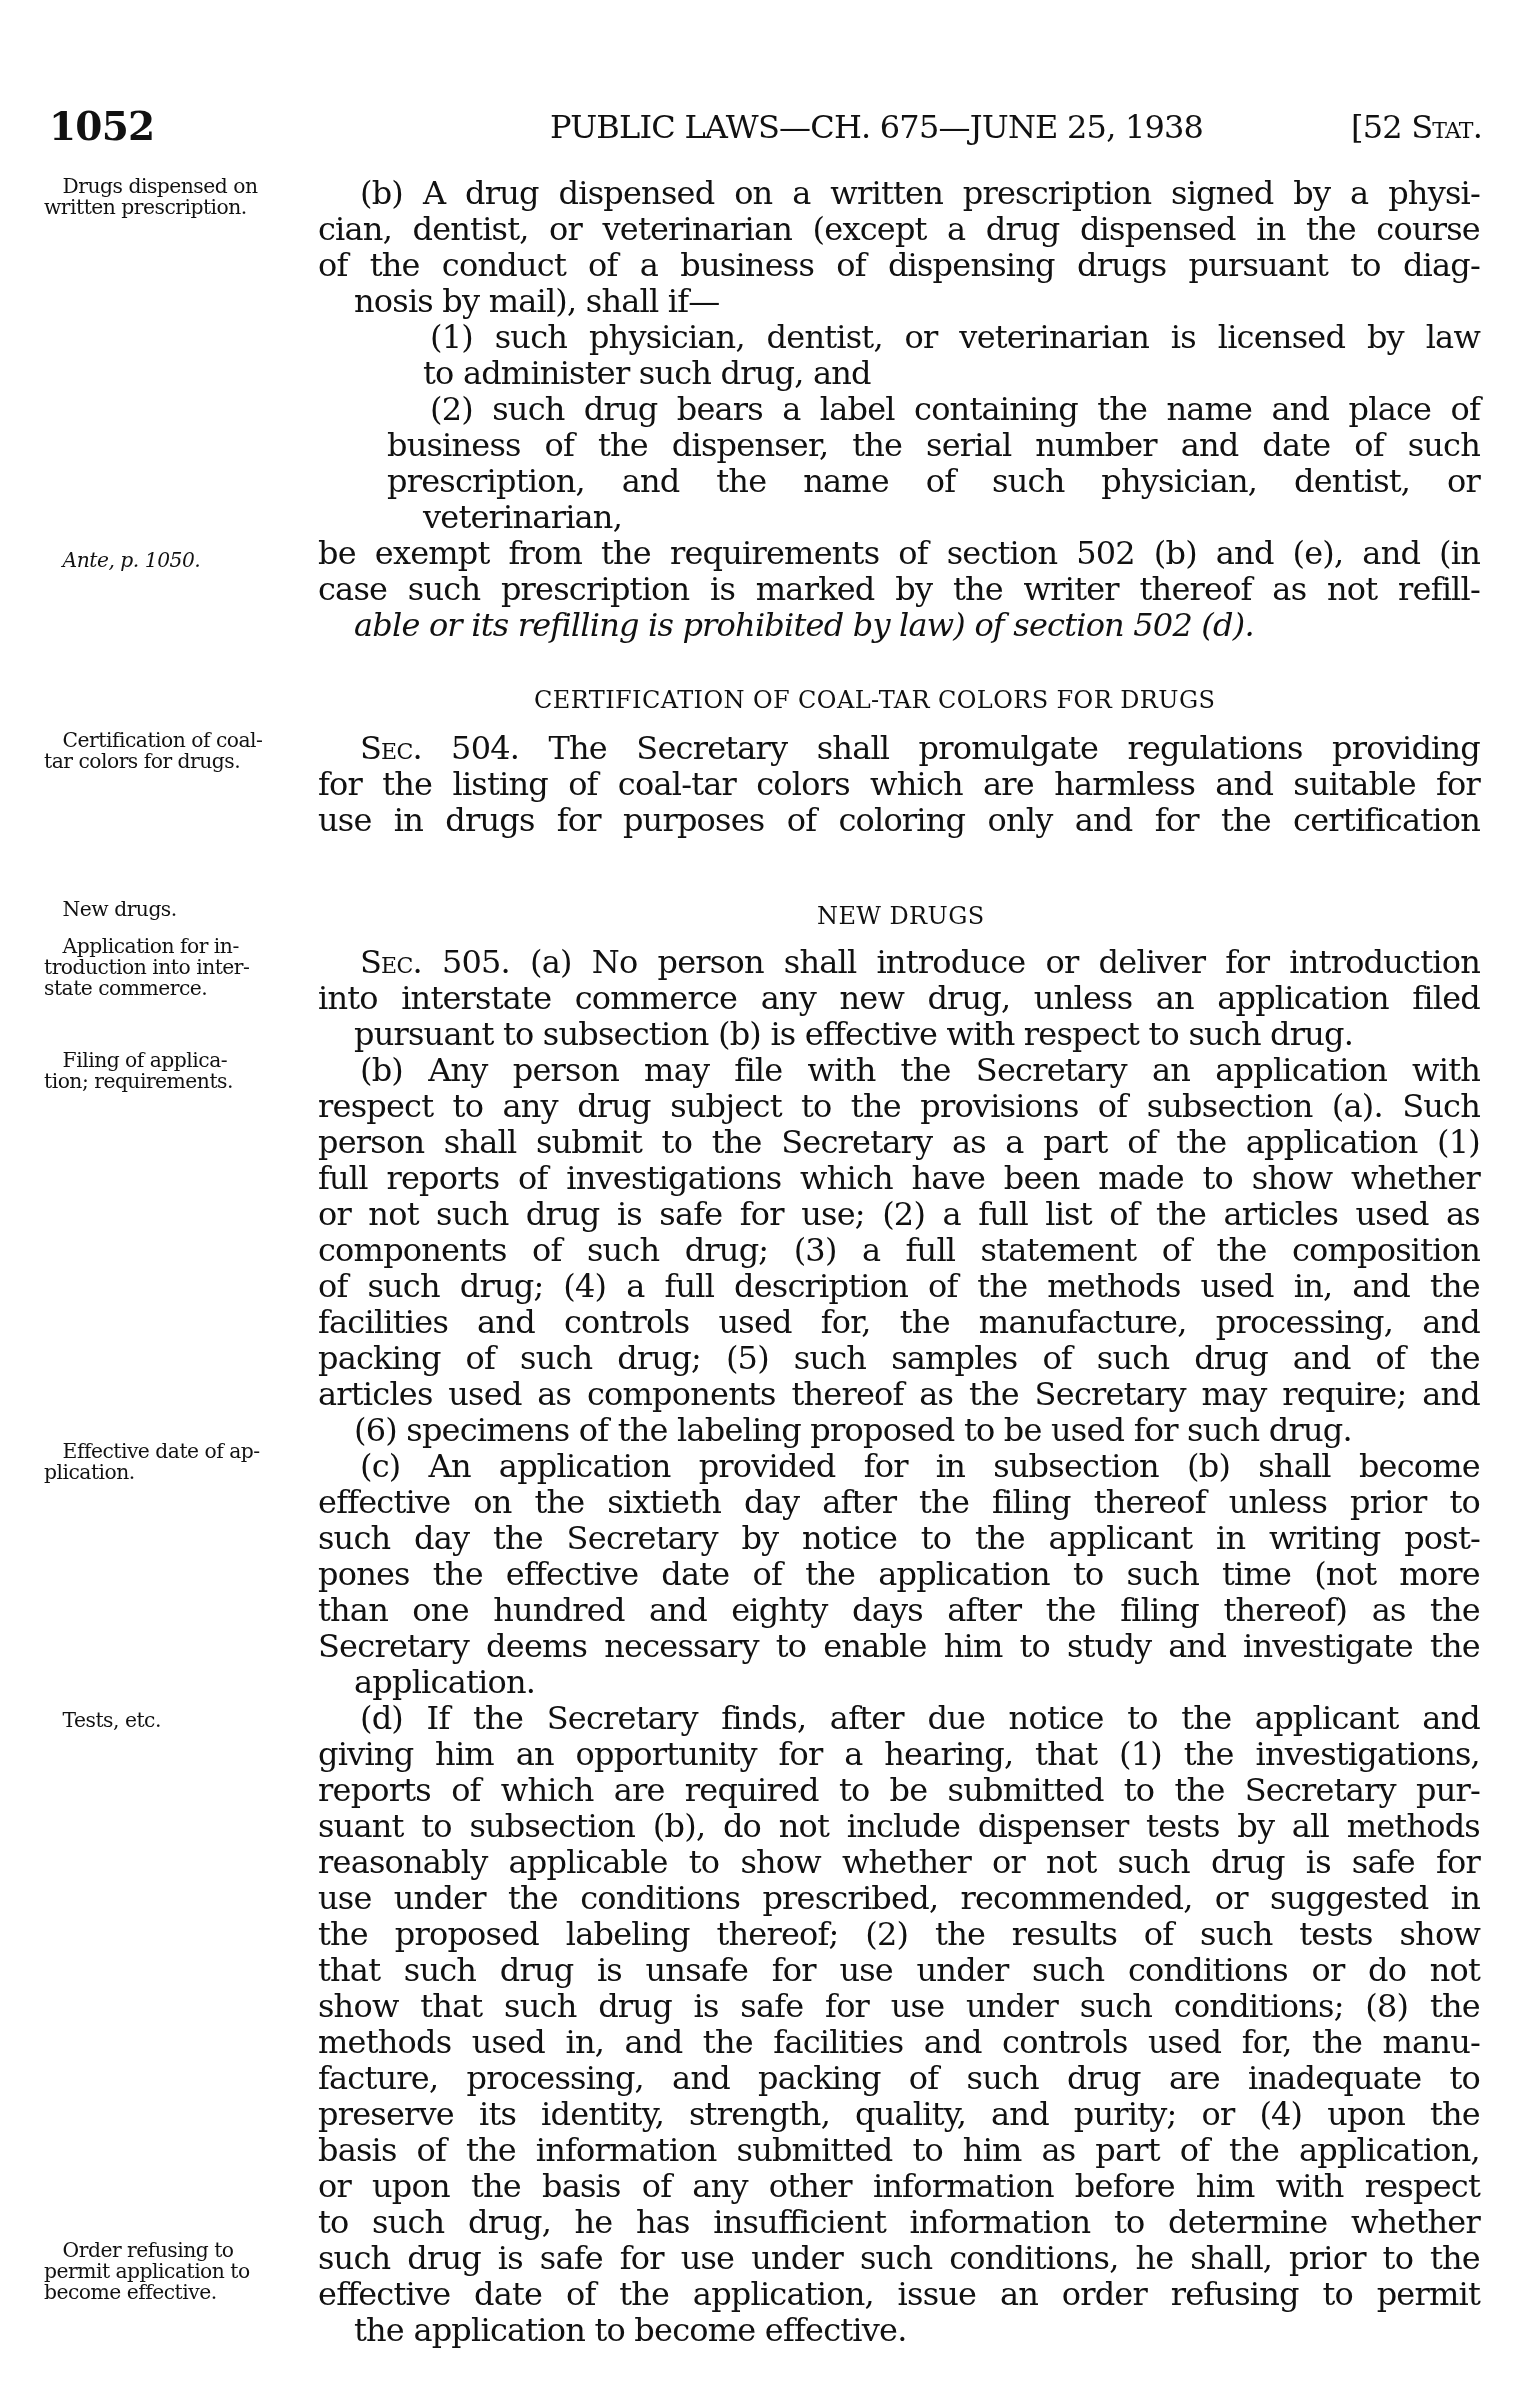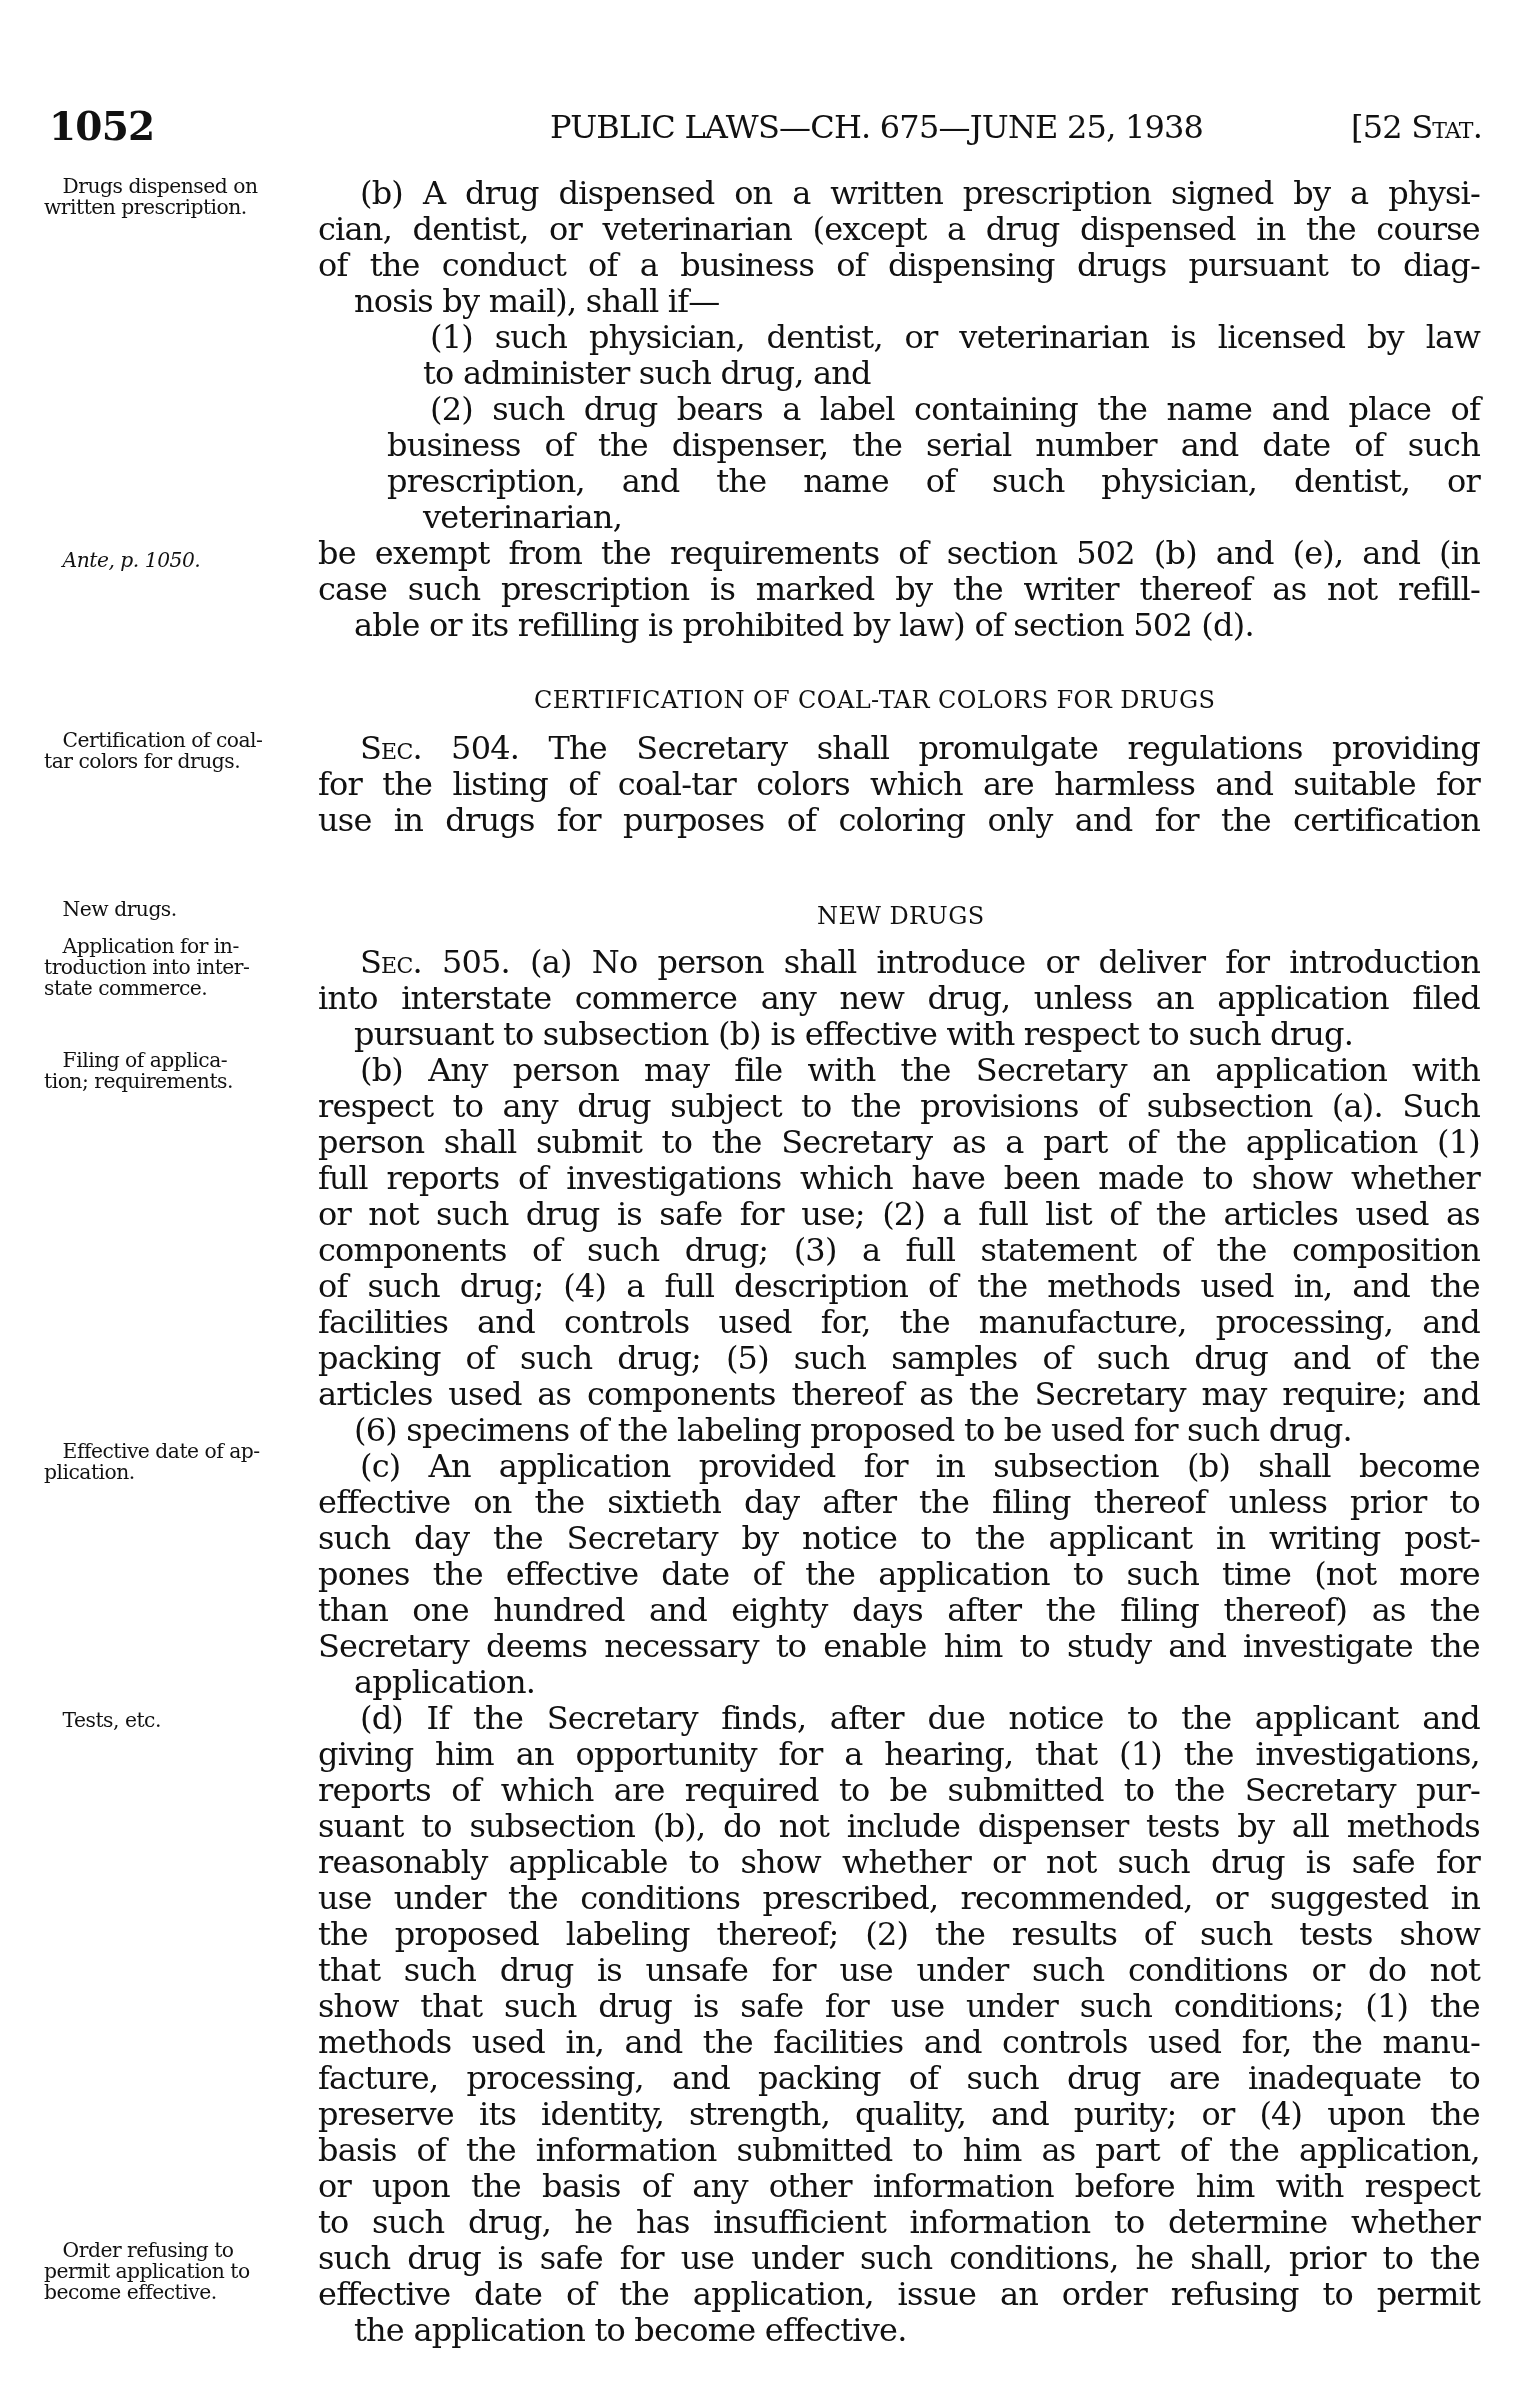--- a/index.html
+++ b/index.html
@@ -69,21 +69,21 @@
   <span class="ln" style="white-space: nowrap;">of the conduct of a business of dispensing drugs pursuant to diag-</span>
   <span class="ln last" style="white-space: nowrap;">nosis by mail), shall if—</span>
   <span class="ln subind" style="white-space: nowrap;">(1) such physician, dentist, or veterinarian is licensed by law</span>
   <span class="ln sub last" style="white-space: nowrap;">to administer such drug, and</span>
   <span class="ln subind" style="white-space: nowrap;">(2) such drug bears a label containing the name and place of</span>
   <span class="ln sub" style="white-space: nowrap;">business of the dispenser, the serial number and date of such</span>
   <span class="ln sub" style="white-space: nowrap;">prescription, and the name of such physician, dentist, or</span>
   <span class="ln sub last" style="white-space: nowrap;">veterinarian,</span>
   <span class="ln" style="white-space: nowrap;">be exempt from the requirements of section 502 (b) and (e), and (in</span>
   <span class="ln" style="white-space: nowrap;">case such prescription is marked by the writer thereof as not refill-</span>
-  <span class="ln last" style="white-space: nowrap;">able or its refilling is prohibited by law) of section 502 (d).</span>
+  <span class="ln last" style="white-space: nowrap; font-style: italic;">able or its refilling is prohibited by law) of section 502 (d).</span>
 </div>
 
 <div class="heading" style="top:686px; left:521px">CERTIFICATION OF COAL-TAR COLORS FOR DRUGS</div>
 
 <div class="body" style="top:730px">
   <span class="ln ind" style="white-space: nowrap;"><span class="sc">Sec.</span> 504. The Secretary shall promulgate regulations providing</span>
   <span class="ln" style="white-space: nowrap;">for the listing of coal-tar colors which are harmless and suitable for</span>
   <span class="ln" style="white-space: nowrap;">use in drugs for purposes of coloring only and for the certification</span>
 </div>
 
@@ -112,21 +112,21 @@
   <span class="ln" style="white-space: nowrap;">Secretary deems necessary to enable him to study and investigate the</span>
   <span class="ln last" style="white-space: nowrap;">application.</span>
   <span class="ln ind" style="white-space: nowrap;">(d) If the Secretary finds, after due notice to the applicant and</span>
   <span class="ln" style="white-space: nowrap;">giving him an opportunity for a hearing, that (1) the investigations,</span>
   <span class="ln" style="white-space: nowrap;">reports of which are required to be submitted to the Secretary pur-</span>
   <span class="ln" style="white-space: nowrap;">suant to subsection (b), do not include dispenser tests by all methods</span>
   <span class="ln" style="white-space: nowrap;">reasonably applicable to show whether or not such drug is safe for</span>
   <span class="ln" style="white-space: nowrap;">use under the conditions prescribed, recommended, or suggested in</span>
   <span class="ln" style="white-space: nowrap;">the proposed labeling thereof; (2) the results of such tests show</span>
   <span class="ln" style="white-space: nowrap;">that such drug is unsafe for use under such conditions or do not</span>
-  <span class="ln" style="white-space: nowrap;">show that such drug is safe for use under such conditions; (1) the</span>
+  <span class="ln" style="white-space: nowrap;">show that such drug is safe for use under such conditions; (8) the</span>
   <span class="ln" style="white-space: nowrap;">methods used in, and the facilities and controls used for, the manu-</span>
   <span class="ln" style="white-space: nowrap;">facture, processing, and packing of such drug are inadequate to</span>
   <span class="ln" style="white-space: nowrap;">preserve its identity, strength, quality, and purity; or (4) upon the</span>
   <span class="ln" style="white-space: nowrap;">basis of the information submitted to him as part of the application,</span>
   <span class="ln" style="white-space: nowrap;">or upon the basis of any other information before him with respect</span>
   <span class="ln" style="white-space: nowrap;">to such drug, he has insufficient information to determine whether</span>
   <span class="ln" style="white-space: nowrap;">such drug is safe for use under such conditions, he shall, prior to the</span>
   <span class="ln" style="white-space: nowrap;">effective date of the application, issue an order refusing to permit</span>
   <span class="ln last" style="white-space: nowrap;">the application to become effective.</span>
 </div>

